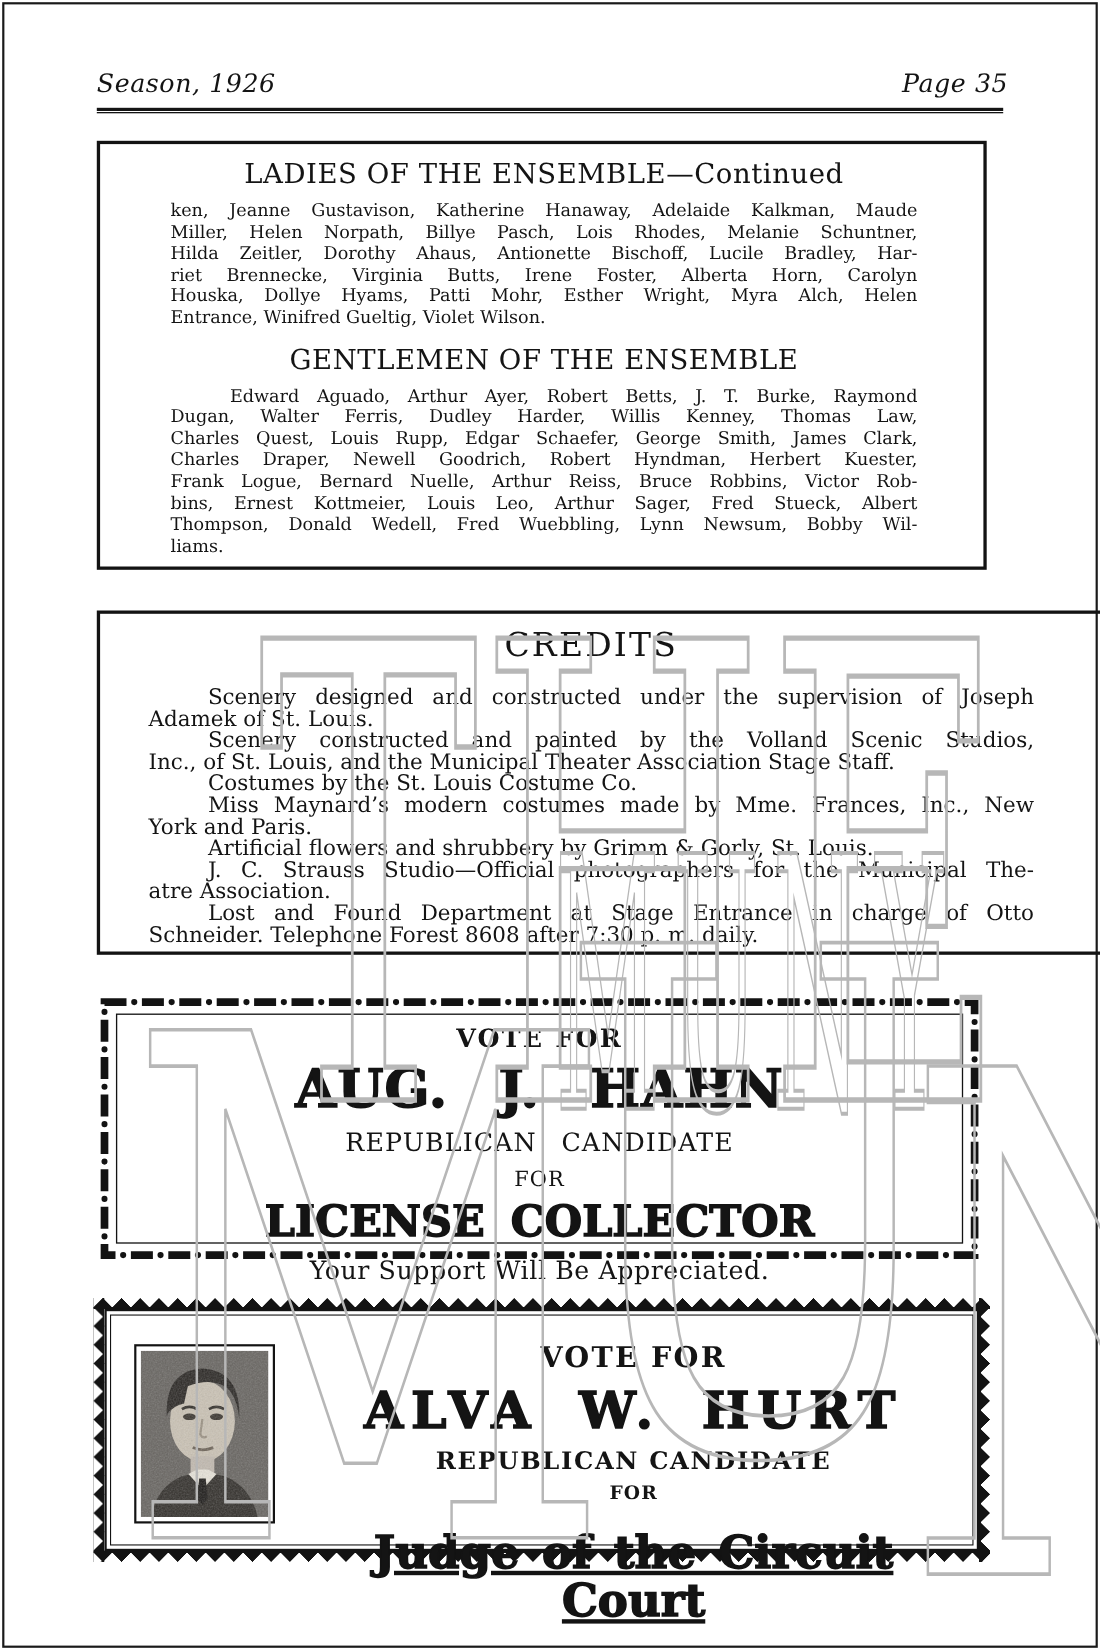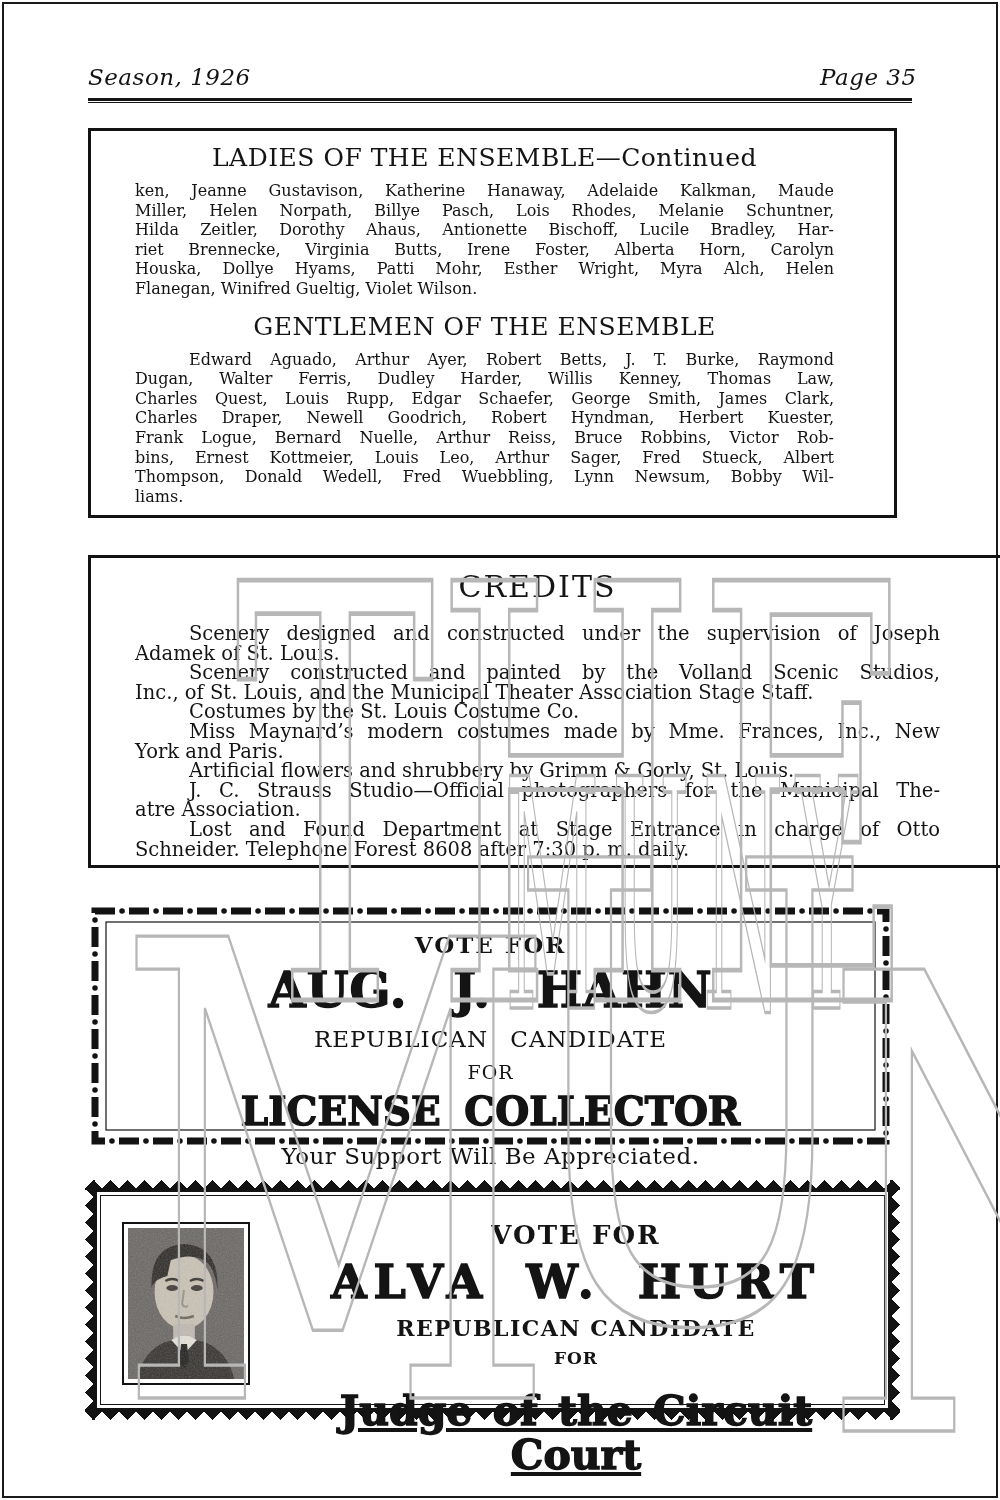--- a/index.html
+++ b/index.html
@@ -49,29 +49,29 @@
 </style>
 </head>
 <body>
 
 <div class="page-frame"></div>
 
 <div class="abs hdr" style="left:88px;top:64px;">Season, 1926</div>
 <div class="abs hdr" style="left:820px;top:64px;">Page 35</div>
 <div class="abs hdr-rule" style="left:88px;top:98px;width:824px;height:5px;"></div>
 
-<div class="abs rulebox" style="left:88px;top:128px;width:809px;height:390px;padding:13px 60px 0 44px;">
+<div class="abs rulebox" style="left:88px;top:128px;width:809px;height:390px;padding:13px 60px 0 64px;">
   <div class="boxtitle">LADIES OF THE ENSEMBLE—Continued</div>
   <div class="bodytext" style="margin-top:9px;">
       <div class="tline just">ken, Jeanne Gustavison, Katherine Hanaway, Adelaide Kalkman, Maude</div>
       <div class="tline just">Miller, Helen Norpath, Billye Pasch, Lois Rhodes, Melanie Schuntner,</div>
       <div class="tline just">Hilda Zeitler, Dorothy Ahaus, Antionette Bischoff, Lucile Bradley, Har-</div>
       <div class="tline just">riet Brennecke, Virginia Butts, Irene Foster, Alberta Horn, Carolyn</div>
       <div class="tline just">Houska, Dollye Hyams, Patti Mohr, Esther Wright, Myra Alch, Helen</div>
-      <div class="tline">Flanegan, Winifred Gueltig, Violet Wilson.</div>
+      <div class="tline">Entrance, Winifred Gueltig, Violet Wilson.</div>
     </div>
   <div class="boxtitle" style="margin-top:14px;">GENTLEMEN OF THE ENSEMBLE</div>
   <div class="bodytext" style="margin-top:9px;">
       <div class="tline just ind">Edward Aguado, Arthur Ayer, Robert Betts, J. T. Burke, Raymond</div>
       <div class="tline just">Dugan, Walter Ferris, Dudley Harder, Willis Kenney, Thomas Law,</div>
       <div class="tline just">Charles Quest, Louis Rupp, Edgar Schaefer, George Smith, James Clark,</div>
       <div class="tline just">Charles Draper, Newell Goodrich, Robert Hyndman, Herbert Kuester,</div>
       <div class="tline just">Frank Logue, Bernard Nuelle, Arthur Reiss, Bruce Robbins, Victor Rob-</div>
       <div class="tline just">bins, Ernest Kottmeier, Louis Leo, Arthur Sager, Fred Stueck, Albert</div>
       <div class="tline just">Thompson, Donald Wedell, Fred Wuebbling, Lynn Newsum, Bobby Wil-</div>

